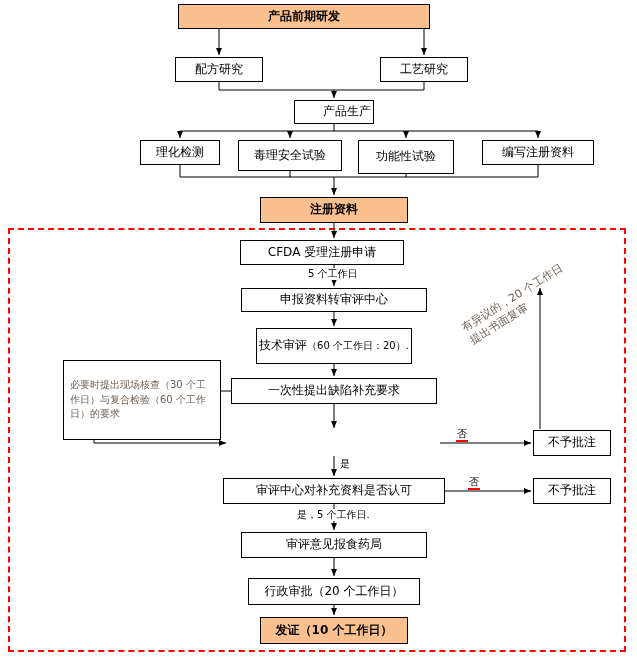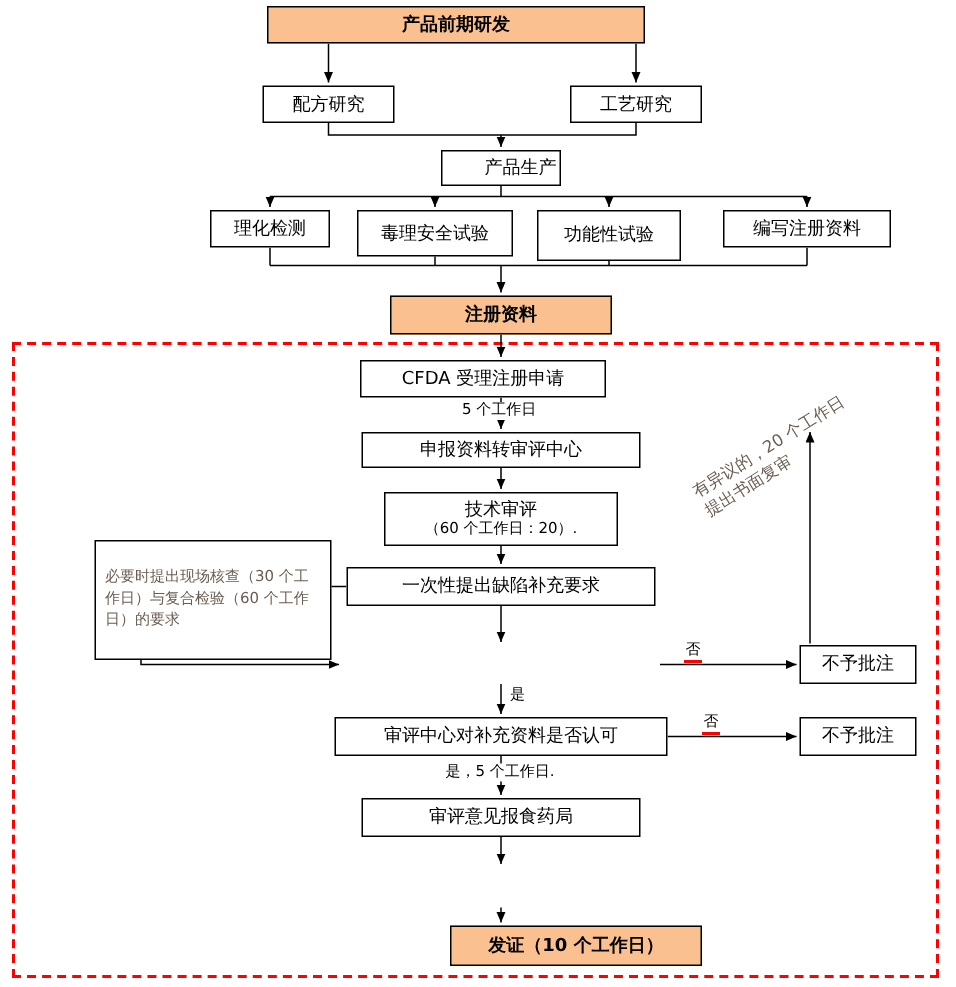--- a/index.html
+++ b/index.html
@@ -17,21 +17,21 @@
   .dashed-frame{
     position:absolute;left:8px;top:228px;width:618px;height:424px;
     border:2px dashed var(--dashed,#FF0000);box-sizing:border-box;z-index:0;
   }
   .box{
     position:absolute;box-sizing:border-box;border:1px solid #000;background:#fff;
     display:flex;align-items:center;justify-content:center;
     font-size:12px;line-height:1.15;z-index:2;padding:1px 2px;
   }
   .accent{background:var(--accent,#FAC090);font-weight:bold;}
-  .col{flex-direction:column;}
+  .col{flex-direction:row;}
   .small{font-size:10px;}
   .note-box{
     font-size:10px;color:var(--annotation,#6B5D52);text-align:left;
     align-items:center;padding:3px 6px;line-height:1.45;margin-left:48px;
   }
   .lbl{
     position:absolute;z-index:3;font-size:10px;background:#fff;padding:0 1px;line-height:1.2;
   }
   .flag{border-bottom:2px solid var(--flag,#FF0000);}
   .objection{
@@ -138,22 +138,23 @@
 
 
   <div class="box" style="left:533px;top:430px;width:78px;height:26px;">不予批注</div>
 
   <div class="box" style="left:223px;top:478px;width:222px;height:26px;">审评中心对补充资料是否认可</div>
 
   <div class="box" style="left:533px;top:478px;width:78px;height:26px;">不予批注</div>
 
   <div class="box" style="left:241px;top:532px;width:186px;height:26px;">审评意见报食药局</div>
 
+  <div class="box" style="left:248px;top:578px;width:172px;height:27px;">行政审批（20 个工作日）</div>
 
-  <div class="box accent" style="left:260px;top:617px;width:168px;height:27px;margin-left:40px;">发证（10 个工作日）</div>
+  <div class="box accent" style="left:260px;top:617px;width:148px;height:27px;">发证（10 个工作日）</div>
 
   <div class="lbl" style="left:287px;top:268px;margin-left:20px;">5 个工作日</div>
 
   <div class="lbl flag" style="left:456px;top:428px;">否</div>
 
   <div class="lbl" style="left:339px;top:458px;">是</div>
 
   <div class="lbl flag" style="left:468px;top:476px;">否</div>
 
   <div class="lbl" style="left:296px;top:509px;">是，5 个工作日.</div>

